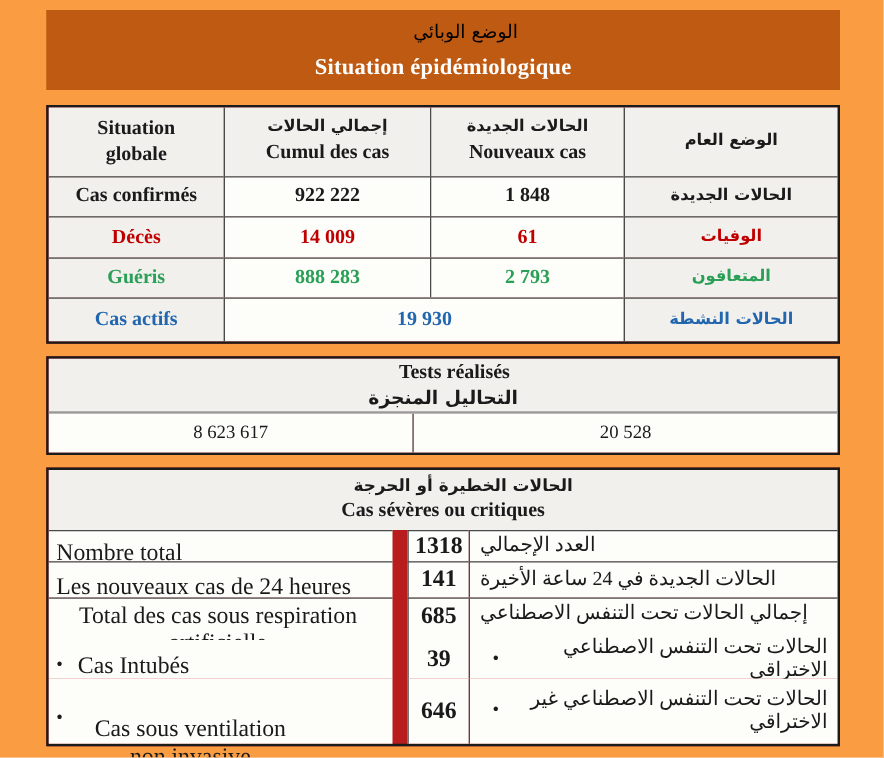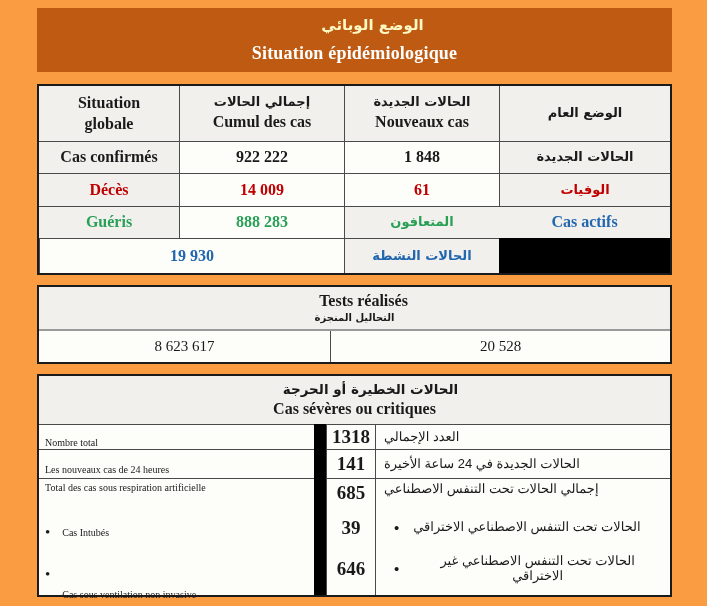--- a/index.html
+++ b/index.html
@@ -17,31 +17,31 @@
   .banner{
     margin:8px 35px 0 37px;
     height:64px;
     background:#BF5A12;
     display:flex; flex-direction:column;
     align-items:center; justify-content:center;
     gap:9px;
   }
   .banner .ar{
     font-family:"DejaVu Sans", sans-serif;
-    font-size:15px; font-weight:bold; color:#fef9c3;margin-left:36px;
+    font-size:15px; font-weight:normal; color:#000000;margin-left:36px;
   }
   .banner .fr{
     font-size:18px; font-weight:bold; color:#ffffff;
     letter-spacing:.2px;
   }
 
   
   .tbl{
     margin:0 35px 0 37px;
-    background:#000000;
+    background:#b91c1c;
     border:2px solid #1b1b1b;
     display:grid;
   }
   .cell{
     display:flex; align-items:center; justify-content:center;
     border-top:1px solid #4a4a4a; border-left:1px solid #4a4a4a;
     text-align:center; line-height:1.15;
   }
   .cell.first-col{ border-left:none; }
   .cell.first-row{ border-top:none; }
@@ -60,34 +60,34 @@
   .red{ color:#C00000; }
   .green{ color:#2AA057; }
   .blue{ color:#2166AE; }
   .span2{ grid-column:span 2; }
 
   
   .t2{ margin-top:10px; grid-template-columns:291px 1fr;
        grid-template-rows:44px 31px; }
   .t2 .title{ grid-column:1 / 3; flex-direction:column; gap:2px; border-bottom:2px solid #9a9a9a;}
   .t2 .title .fr{ font-weight:bold; font-size:16px;margin-left:18px; }
-  .t2 .title .ar{ font-family:"DejaVu Sans", sans-serif; font-size:10px; font-weight:bold; }
+  .t2 .title .ar{ font-family:"DejaVu Sans", sans-serif; font-size:15px; font-weight:bold; }
   .t2 .num{ font-size:15px; border-top:none; }
 
   
   .t3{ margin-top:10px; grid-template-columns:275px 61px 1fr;
        grid-template-rows:48px 25px 29px 34px 31px 52px; }
   .t3 .title{ grid-column:1 / 4; flex-direction:column; gap:2px; }
   .t3 .title .ar{ font-family:"DejaVu Sans", sans-serif; font-size:13.5px; font-weight:bold;margin-left:32px; }
   .t3 .title .fr{ font-weight:bold; font-size:16px; }
-  .t3 .fr-lbl{ justify-content:flex-start; text-align:left;
-               padding:12px 10px 1px 6px; font-size:10px; }
+  .t3 .fr-lbl{ justify-content:flex-start; text-align:center;
+               padding:12px 10px 1px 6px; font-size:19px; }
   .t3 .num{ font-weight:bold; font-size:19px;margin-left:12px; }
-  .t3 .ar-lbl{ justify-content:flex-end; 
-               padding:1px 8px; font-family:Liberation Sans, sans-serif; font-size:13px; }
+  .t3 .ar-lbl{ justify-content:flex-end; text-align:right;
+               padding:1px 8px; font-family:Liberation Serif, serif; font-size:16px; }
   .t3 .no-top{ border-top:none; }
   .t3 .top-align{ align-items:flex-start; padding-top:3px; }
   .bullet-row{ padding-left:30px; }
   .bullet-row::before{ content:"•"; margin-right:12px; font-size:15px; }
   .bullet-row-ar{ flex-direction:row; }
   .bullet-row-ar .btxt{ max-width:252px; }
   .bullet-row-ar::after{ content:"•"; margin-left:10px; margin-right:14px; font-size:15px; }
 </style>
 </head>
 <body>
@@ -122,20 +122,21 @@
     <div class="cell num white">1 848</div>
     <div class="cell arlbl shade" dir="rtl">الحالات الجديدة</div>
 
     <div class="cell lbl shade red first-col">Décès</div>
     <div class="cell num white red">14 009</div>
     <div class="cell num white red">61</div>
     <div class="cell arlbl shade red" dir="rtl">الوفيات</div>
 
     <div class="cell lbl shade green first-col">Guéris</div>
     <div class="cell num white green">888 283</div>
+    <div class="cell num white green">2 793</div>
     <div class="cell arlbl shade green" dir="rtl">المتعافون</div>
 
     <div class="cell lbl shade blue first-col">Cas actifs</div>
     <div class="cell num white blue span2">19 930</div>
     <div class="cell arlbl shade blue" dir="rtl">الحالات النشطة</div>
   </div>
 
   <div class="tbl t2">
     <div class="cell title shade first-col first-row">
       <span class="fr">Tests réalisés</span>

